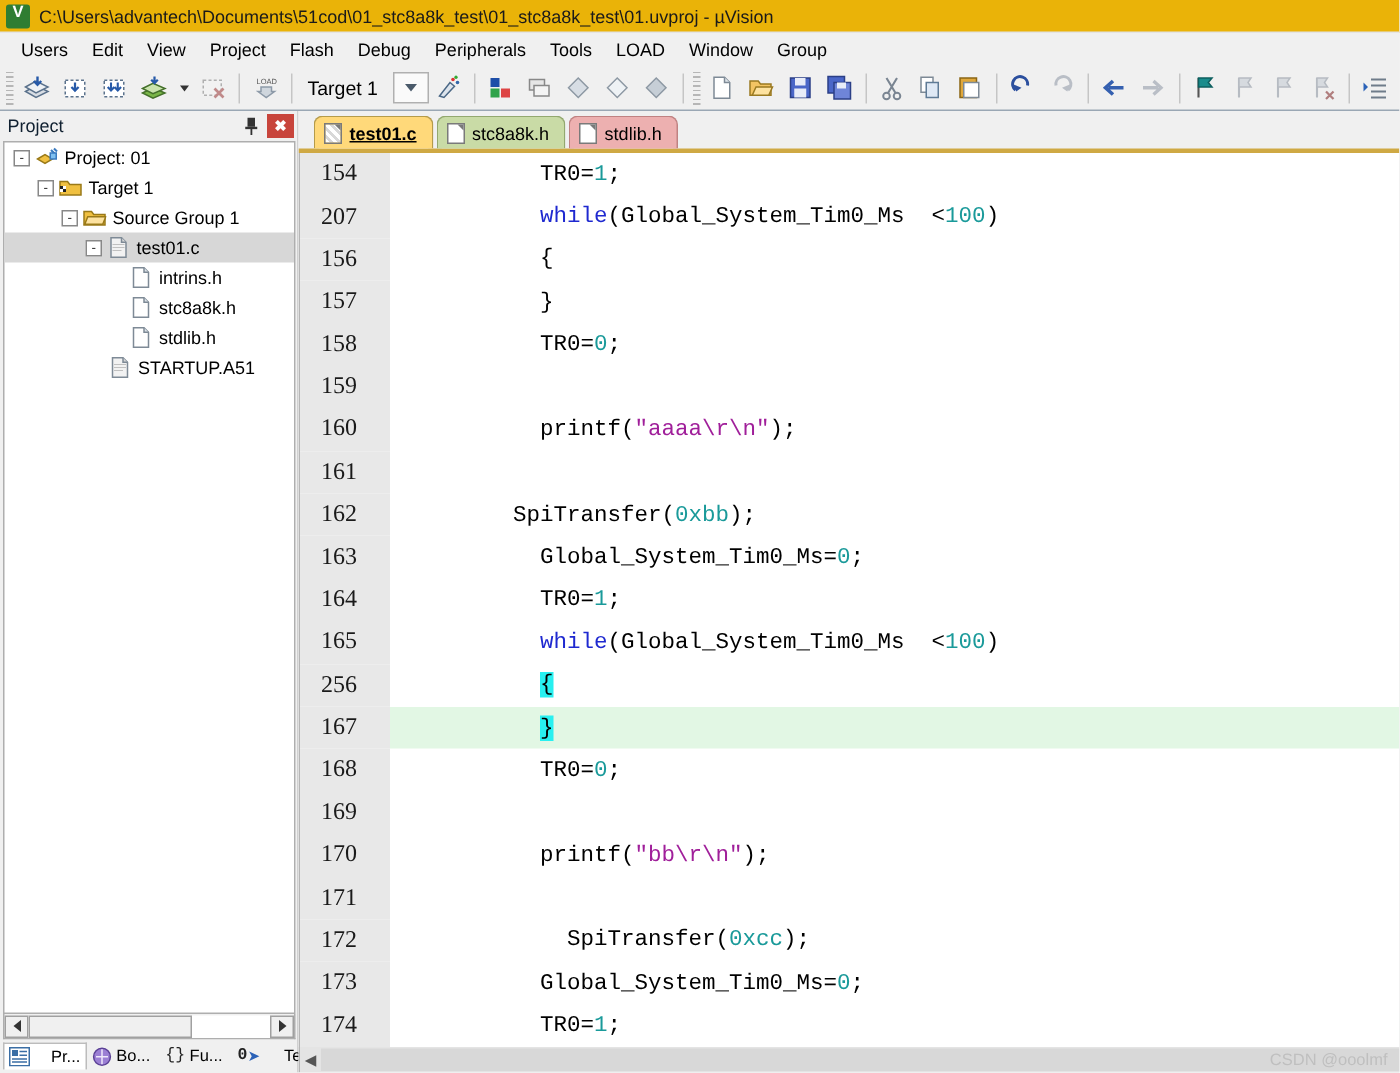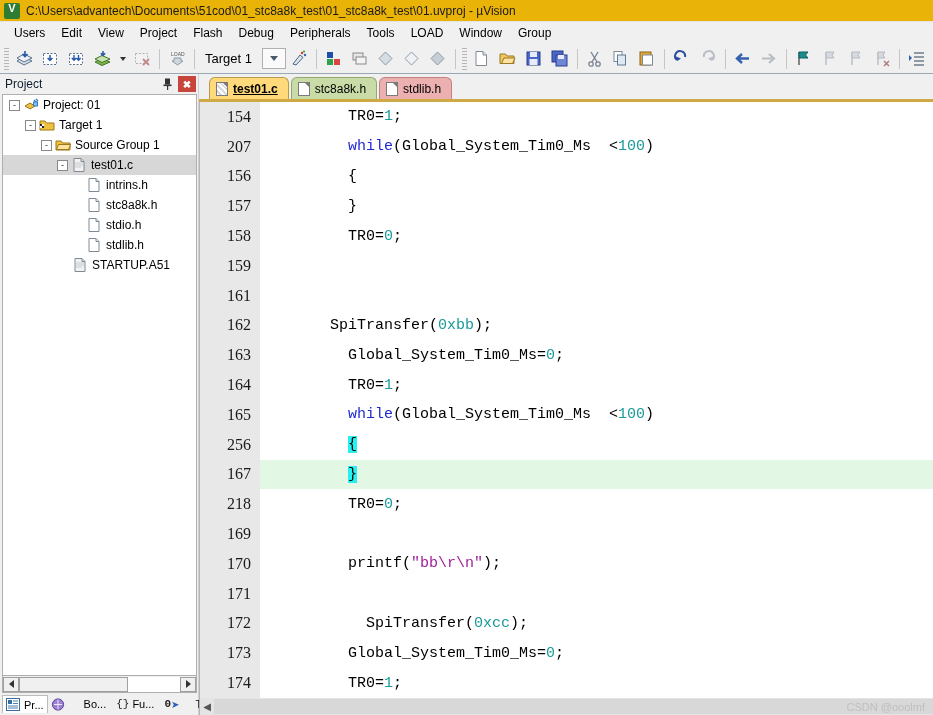--- a/index.html
+++ b/index.html
@@ -264,28 +264,28 @@
     table-layout: fixed;
     font-family: "Liberation Mono", "DejaVu Sans Mono", monospace;
     font-size: 15px;
   }
   .code-table tr { height: 27px; }
   .gutter-cell {
     width: 60px;
     background: #e8e8e8;
     color: #1a1a1a;
     text-align: right;
-    padding-right: 9px;
+    padding-right: 22px;
     vertical-align: middle;
     font-family: "Liberation Serif", serif;
     font-size: 16px;
     user-select: none;
   }
   .code-cell {
-    padding-left: 16px;
+    padding-left: 28px;
     vertical-align: middle;
     white-space: pre;
     color: #000;
     overflow: hidden;
   }
   tr.curline .code-cell { background: #e2f7e4; }
   tr.curline .gutter-cell { background: #e8e8e8; }
   .k-kw  { color: #1f29d0; }
   .k-num { color: #1a9a9a; }
   .k-str { color: #a01f9a; }
@@ -617,30 +617,20 @@
           <span class="tspacer" style="width:83px"></span>
           <span class="ico">
             <svg width="16" height="16" viewBox="0 0 16 16">
               <path d="M3 1.5 H10 L13 4.5 V14.5 H3 Z" fill="#fff" stroke="#7e8a96"></path>
               <path d="M10 1.5 V4.5 H13" fill="#dfe5ea" stroke="#7e8a96"></path>
             </svg>
           </span>
           <span class="tlabel">stc8a8k.h</span>
         </div>
 
-        <div class="tnode">
-          <span class="tspacer" style="width:83px"></span>
-          <span class="ico">
-            <svg width="16" height="16" viewBox="0 0 16 16">
-              <path d="M3 1.5 H10 L13 4.5 V14.5 H3 Z" fill="#fff" stroke="#7e8a96"></path>
-              <path d="M10 1.5 V4.5 H13" fill="#dfe5ea" stroke="#7e8a96"></path>
-            </svg>
-          </span>
-          <span class="tlabel">stdio.h</span>
-        </div>
 
         <div class="tnode">
           <span class="tspacer" style="width:83px"></span>
           <span class="ico">
             <svg width="16" height="16" viewBox="0 0 16 16">
               <path d="M3 1.5 H10 L13 4.5 V14.5 H3 Z" fill="#fff" stroke="#7e8a96"></path>
               <path d="M10 1.5 V4.5 H13" fill="#dfe5ea" stroke="#7e8a96"></path>
             </svg>
           </span>
           <span class="tlabel">stdlib.h</span>
@@ -671,28 +661,28 @@
           </span>
       </div>
 
       <div class="panel-tabs">
         <div class="ptab active">
           <svg width="14" height="13" viewBox="0 0 14 13">
             <rect x="0.5" y="0.5" width="13" height="12" fill="#fff" stroke="#3a6ea5"></rect>
             <rect x="2" y="2" width="4" height="4" fill="#3a6ea5"></rect>
             <path d="M7 3 H12 M7 5.5 H12 M2 8 H12 M2 10 H12" stroke="#3a6ea5" stroke-width="0.9"></path>
           </svg>
-          <span style="margin-left:4px">Pr...</span>
+          <span style="margin-left:14px">Pr...</span>
         </div>
         <div class="ptab">
           <svg width="14" height="13" viewBox="0 0 14 13">
             <circle cx="7" cy="6.5" r="5.6" fill="#9b7fd4" stroke="#5b4196"></circle>
             <path d="M3 6.5 H11 M7 1.5 V11.5" stroke="#efe8fb" stroke-width="1"></path>
           </svg>
-          <span style="margin-left:19px">Bo...</span>
+          <span style="margin-left:3px">Bo...</span>
         </div>
         <span class="ptab-sep"></span>
         <div class="ptab">
           <span style="font-family:'Liberation Mono',monospace;color:#222">{}</span>
           <span style="margin-left:3px">Fu...</span>
         </div>
         <span class="ptab-sep"></span>
         <div class="ptab">
           <span style="font-family:'Liberation Mono',monospace;color:#222;font-weight:bold">0</span>
           <span style="color:#2b62b8;font-size:10px">➤</span>
@@ -741,20 +731,24 @@
               </tr>
               <tr>
                 <td class="gutter-cell">158</td>
                 <td class="code-cell"><span>        TR0=</span><span class="k-num">0</span><span>;</span></td>
               </tr>
               <tr>
                 <td class="gutter-cell">159</td>
                 <td class="code-cell"><span></span></td>
               </tr>
               <tr>
+                <td class="gutter-cell">160</td>
+                <td class="code-cell"><span>        printf(</span><span class="k-str">"aaaa\r\n"</span><span>);</span></td>
+              </tr>
+              <tr>
                 <td class="gutter-cell">161</td>
                 <td class="code-cell"><span></span></td>
               </tr>
               <tr>
                 <td class="gutter-cell">162</td>
                 <td class="code-cell"><span>      SpiTransfer(</span><span class="k-num">0xbb</span><span>);</span></td>
               </tr>
               <tr>
                 <td class="gutter-cell">163</td>
                 <td class="code-cell"><span>        Global_System_Tim0_Ms=</span><span class="k-num">0</span><span>;</span></td>
@@ -769,21 +763,21 @@
               </tr>
               <tr>
                 <td class="gutter-cell">256</td>
                 <td class="code-cell"><span>        </span><span class="k-brace-hl">{</span></td>
               </tr>
               <tr class="curline">
                 <td class="gutter-cell">167</td>
                 <td class="code-cell"><span>        </span><span class="k-brace-hl">}</span></td>
               </tr>
               <tr>
-                <td class="gutter-cell">218</td>
+                <td class="gutter-cell">168</td>
                 <td class="code-cell"><span>        TR0=</span><span class="k-num">0</span><span>;</span></td>
               </tr>
               <tr>
                 <td class="gutter-cell">169</td>
                 <td class="code-cell"><span></span></td>
               </tr>
               <tr>
                 <td class="gutter-cell">170</td>
                 <td class="code-cell"><span>        printf(</span><span class="k-str">"bb\r\n"</span><span>);</span></td>
               </tr>

